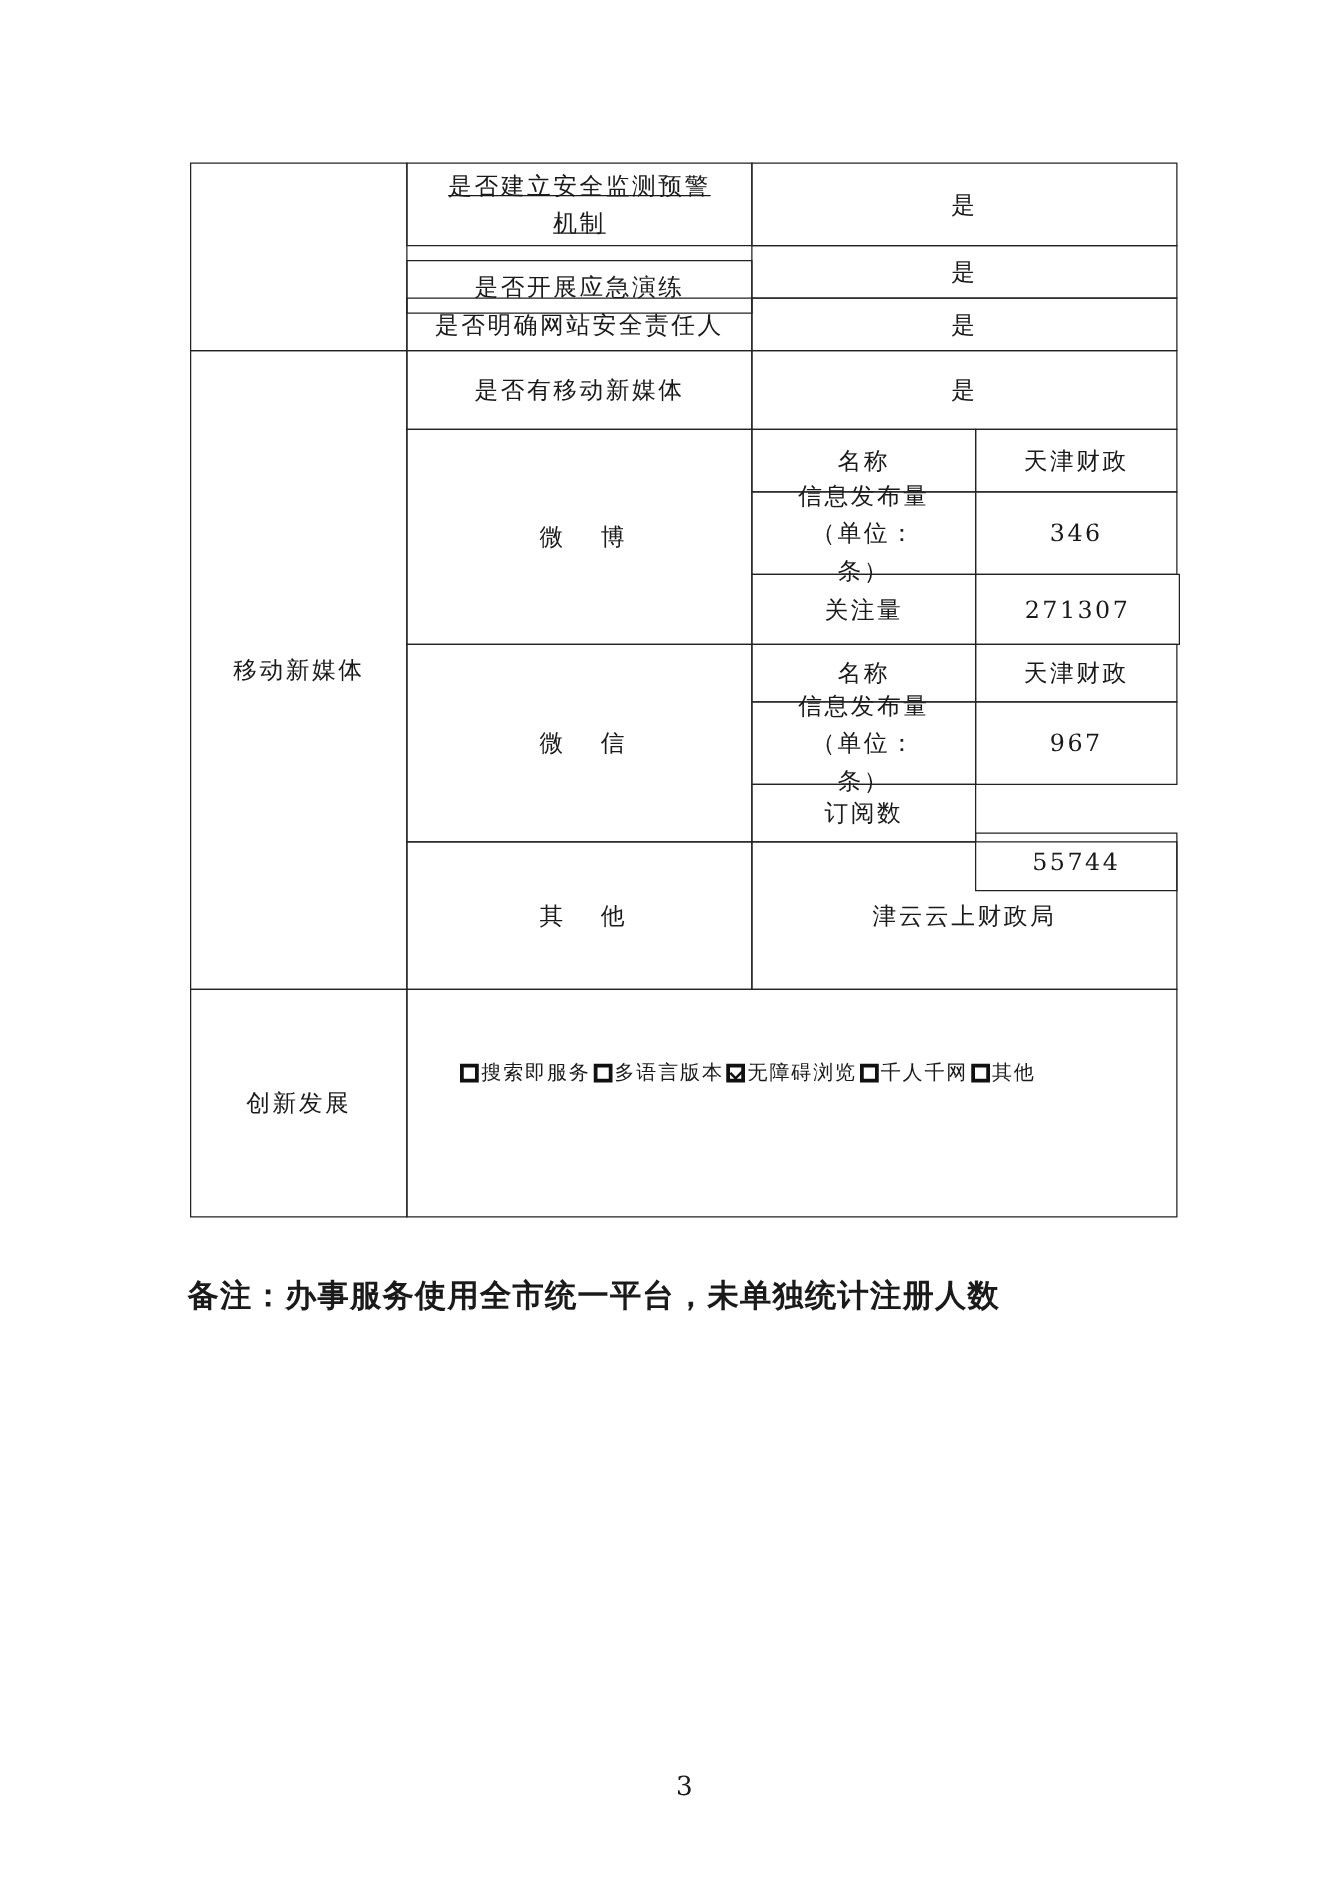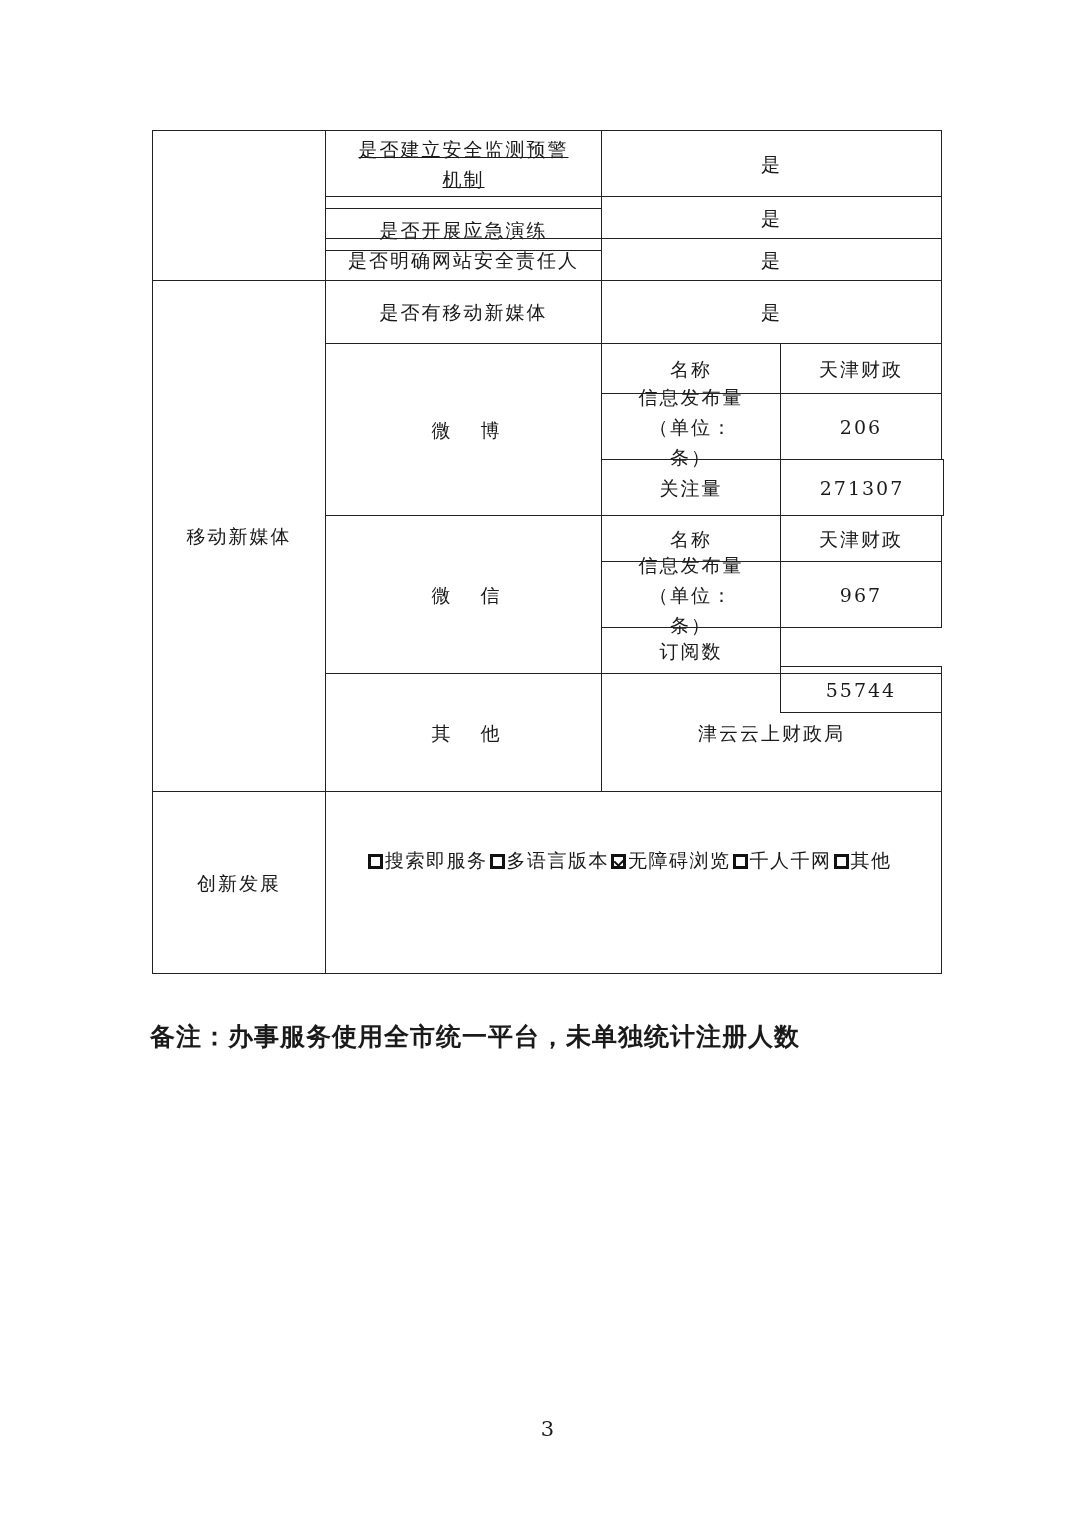--- a/index.html
+++ b/index.html
@@ -14,21 +14,21 @@
     .cell {
       position: absolute; box-sizing: border-box;
       border: 1px solid #222;
       display: flex; align-items: center; justify-content: center;
       text-align: center; font-size: 19px; line-height: 32px;
       letter-spacing: 2px; padding: 0 4px;
     }
     .spaced { letter-spacing: 30px; padding-left: 34px; }
     .cb-row {
       position: absolute; left: 216px; top: 718px;
-      font-size: 19px; letter-spacing: 1.5px; white-space: nowrap;
+      font-size: 16px; letter-spacing: 1.5px; white-space: nowrap;
       display: flex; align-items: center;
     }
     .cb {
       display: inline-block; width: 15px; height: 15px;
       border: 3px solid #111; box-sizing: border-box; margin: 0 2px 0 0;
       position: relative; vertical-align: middle; background: #fff;
     }
     .cb.checked::after {
       content: ""; position: absolute; left: 2px; top: -1px;
       width: 5px; height: 8px;
@@ -91,21 +91,21 @@
   <div class="cell" style="left:449px;top:213px;width:180px;height:51px;">
     <span>名称</span>
   </div>
   <div class="cell" style="left:628px;top:213px;width:162px;height:51px;">
     <span>天津财政</span>
   </div>
   <div class="cell" style="left:449px;top:263px;width:180px;height:67px;line-height:30px;">
     <span style="display:block;width:120px;">信息发布量（单位：条）</span>
   </div>
   <div class="cell" style="left:628px;top:263px;width:162px;height:67px;">
-    <span>206</span>
+    <span>346</span>
   </div>
   <div class="cell" style="left:449px;top:329px;width:180px;height:57px;">
     <span>关注量</span>
   </div>
   <div class="cell" style="left:628px;top:329px;width:164px;height:57px;">
     <span>271307</span>
   </div>
 
   <div class="cell" style="left:173px;top:385px;width:277px;height:159px;">
     <span class="spaced">微信</span>

